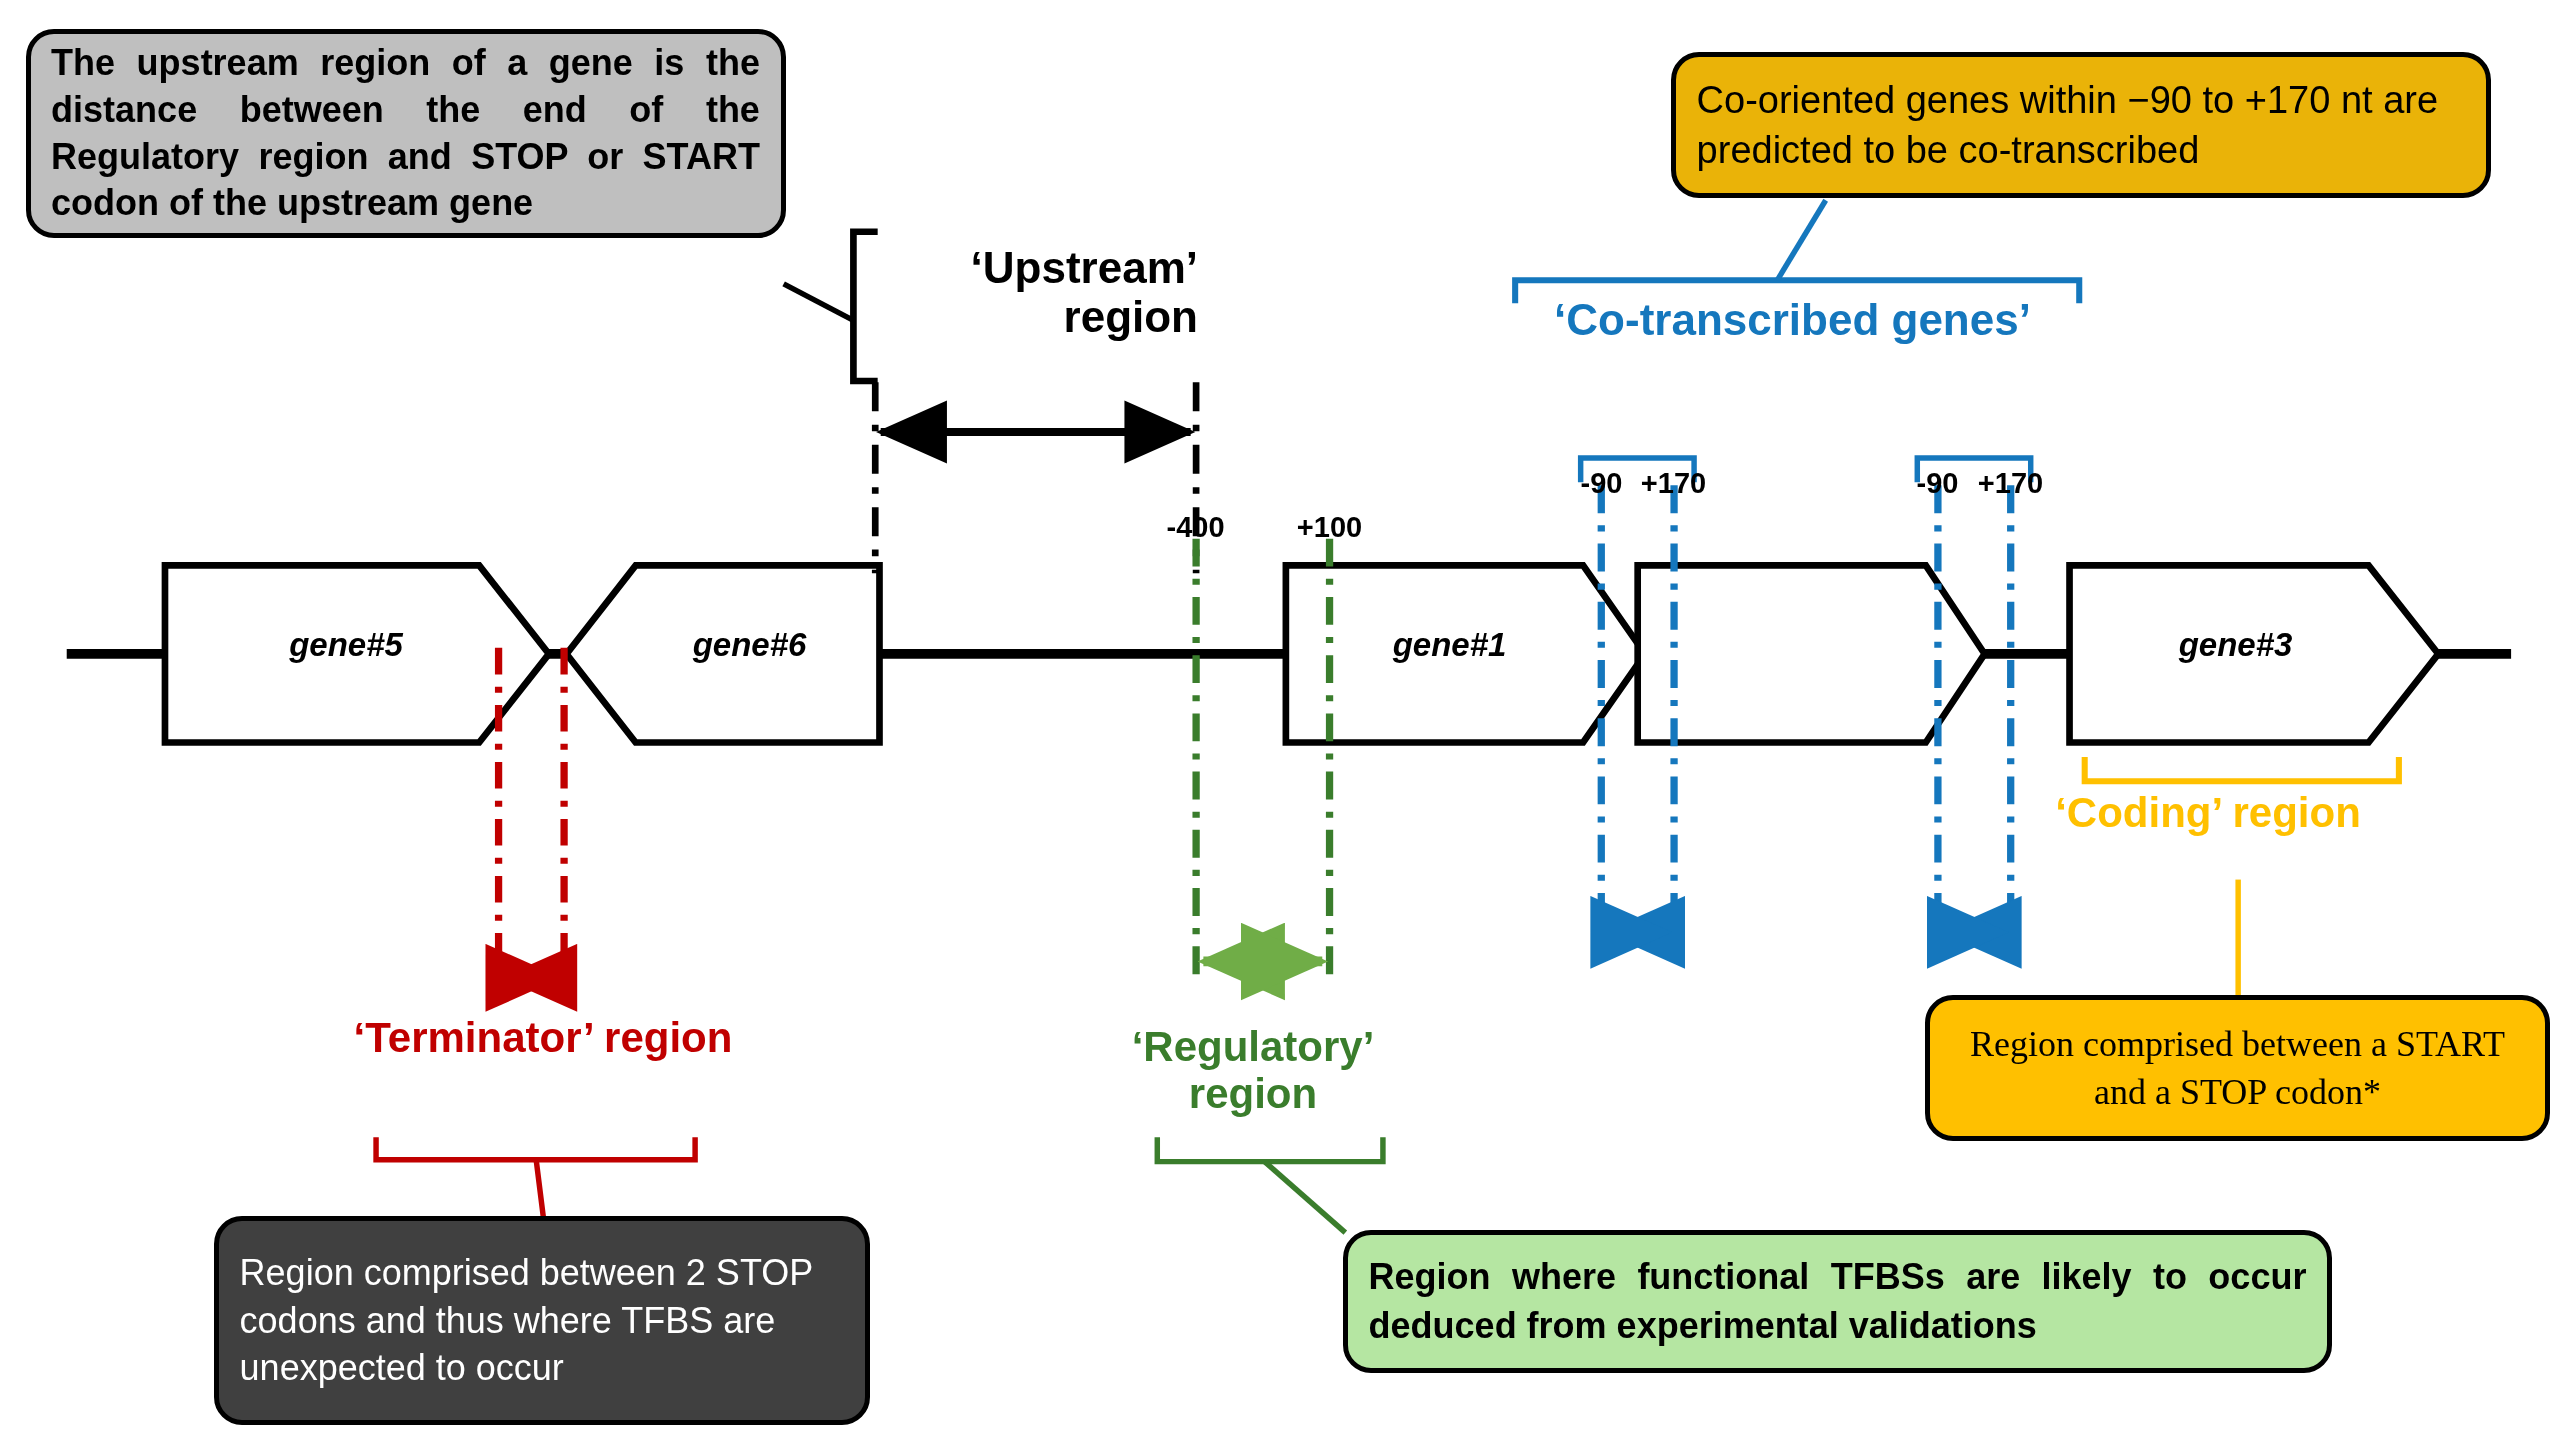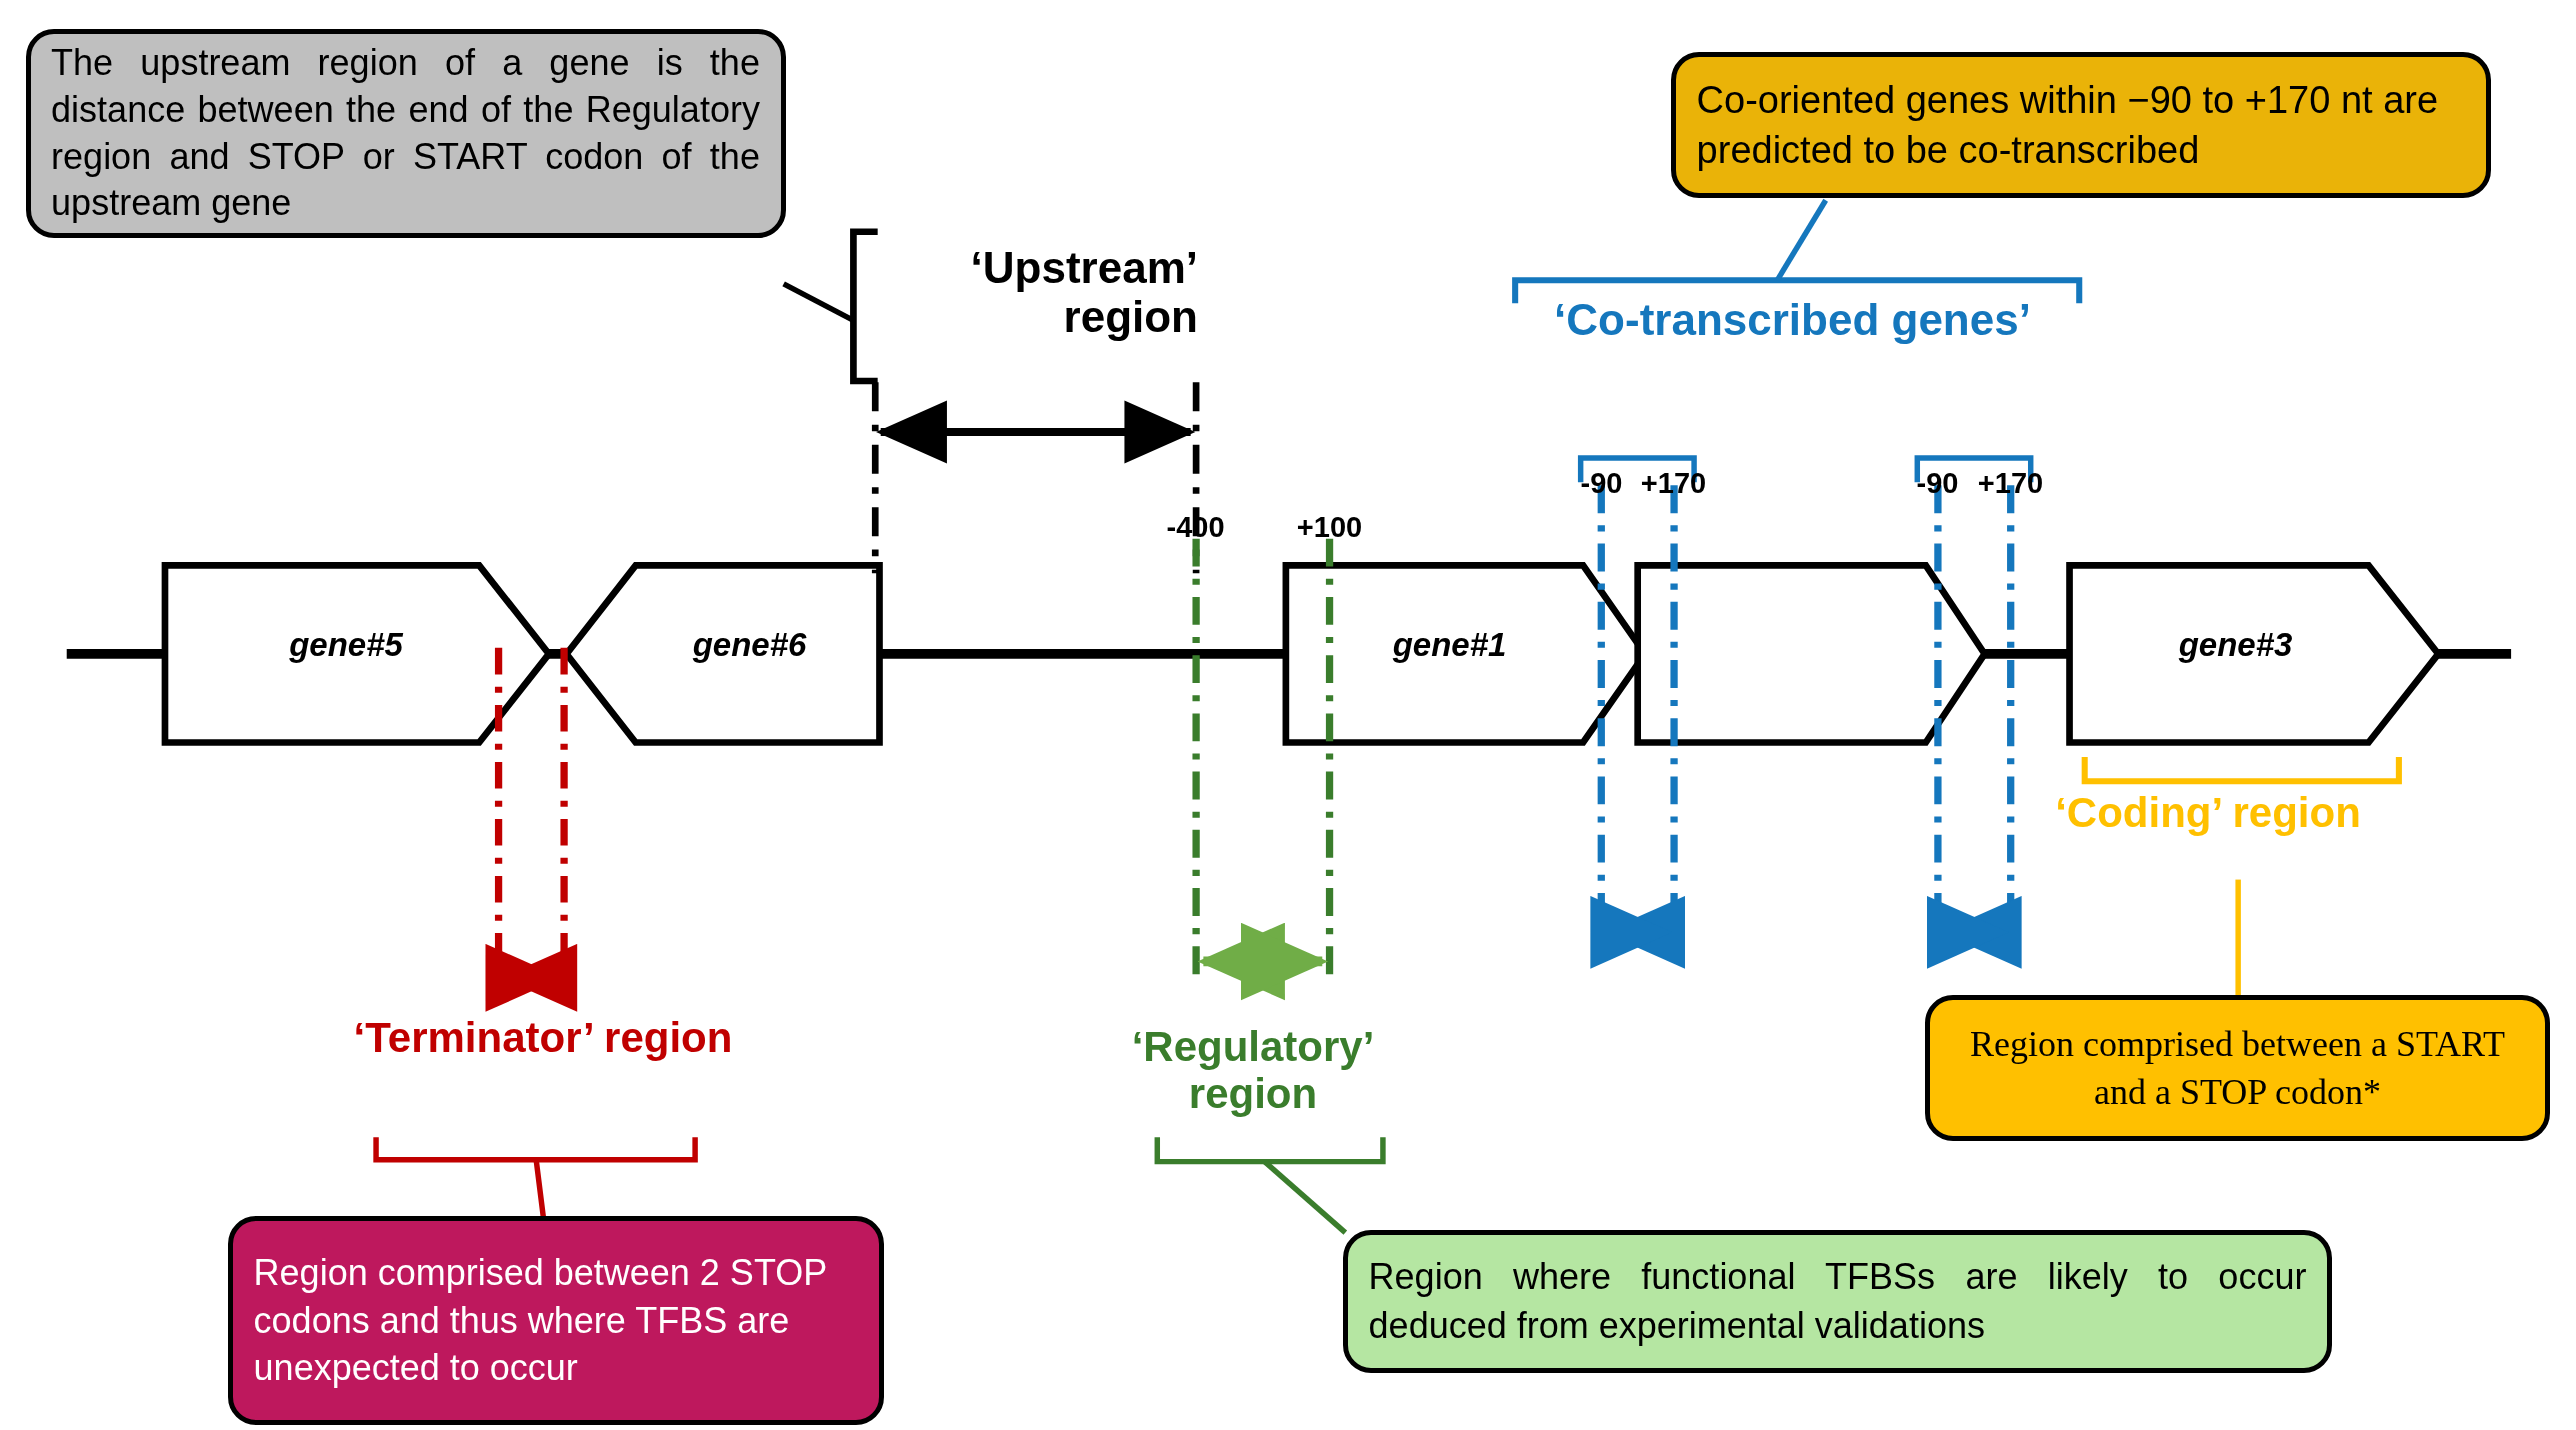--- a/index.html
+++ b/index.html
@@ -5,27 +5,27 @@
   html,body{margin:0;padding:0;background:#ffffff;}
   body{width:2576px;height:1431px;position:relative;overflow:hidden;
        font-family:"Liberation Sans",sans-serif;}
   #stage{position:absolute;left:0;top:0;width:2576px;height:1431px;}
   svg.layer{position:absolute;left:0;top:0;width:2576px;height:1431px;overflow:visible;}
 
   
   .callout{position:absolute;box-sizing:border-box;border:5.5px solid #000;
            border-radius:28px;display:flex;align-items:center;}
   .callout .txt{width:100%;padding:0 20.6px;line-height:1.30;font-size:37px;color:#000;}
-  .just .txt{text-align:justify;text-align-last:left;}
+  .just .txt{text-align:justify;text-align-last:left;font-weight:bold;}
 
   #box-upstream-def{left:25.5px;  top:29px;  width:760px;height:209px;background:#bfbfbf;}
   #box-upstream-def .txt{font-size:36px;}
   #box-cotrans     {left:1671px;top:52px;  width:820px;height:146px;background:#eab308;}
   #box-cotrans .txt{font-size:38px;line-height:1.32;}
-  #box-terminator  {left:214px; top:1216px;width:656px;height:209px;background:#be185d;margin-left:14px;}
+  #box-terminator  {left:214px; top:1216px;width:656px;height:209px;background:#404040;}
   #box-terminator .txt{color:#ffffff;font-size:36px;line-height:1.33;}
   #box-regulatory  {left:1343px;top:1230px;width:989px;height:143px;background:#b5e6a2;}
   #box-regulatory .txt{font-size:36px;line-height:1.34;}
   #box-coding      {left:1925px;top:995px;width:625px;height:146px;background:#ffc000;}
   #box-coding .txt{font-size:36px;line-height:1.34;text-align:center;font-family:Liberation Serif, serif;}
 
   
   .cap{position:absolute;font-weight:bold;text-align:center;line-height:1.12;}
   #cap-upstream   {left:883px;top:243px; width:315px;font-size:44px;color:#000000;text-align:right;}
   #cap-cotrans    {left:1541px;top:295px; width:503px;font-size:44px;color:#1577bd;}

